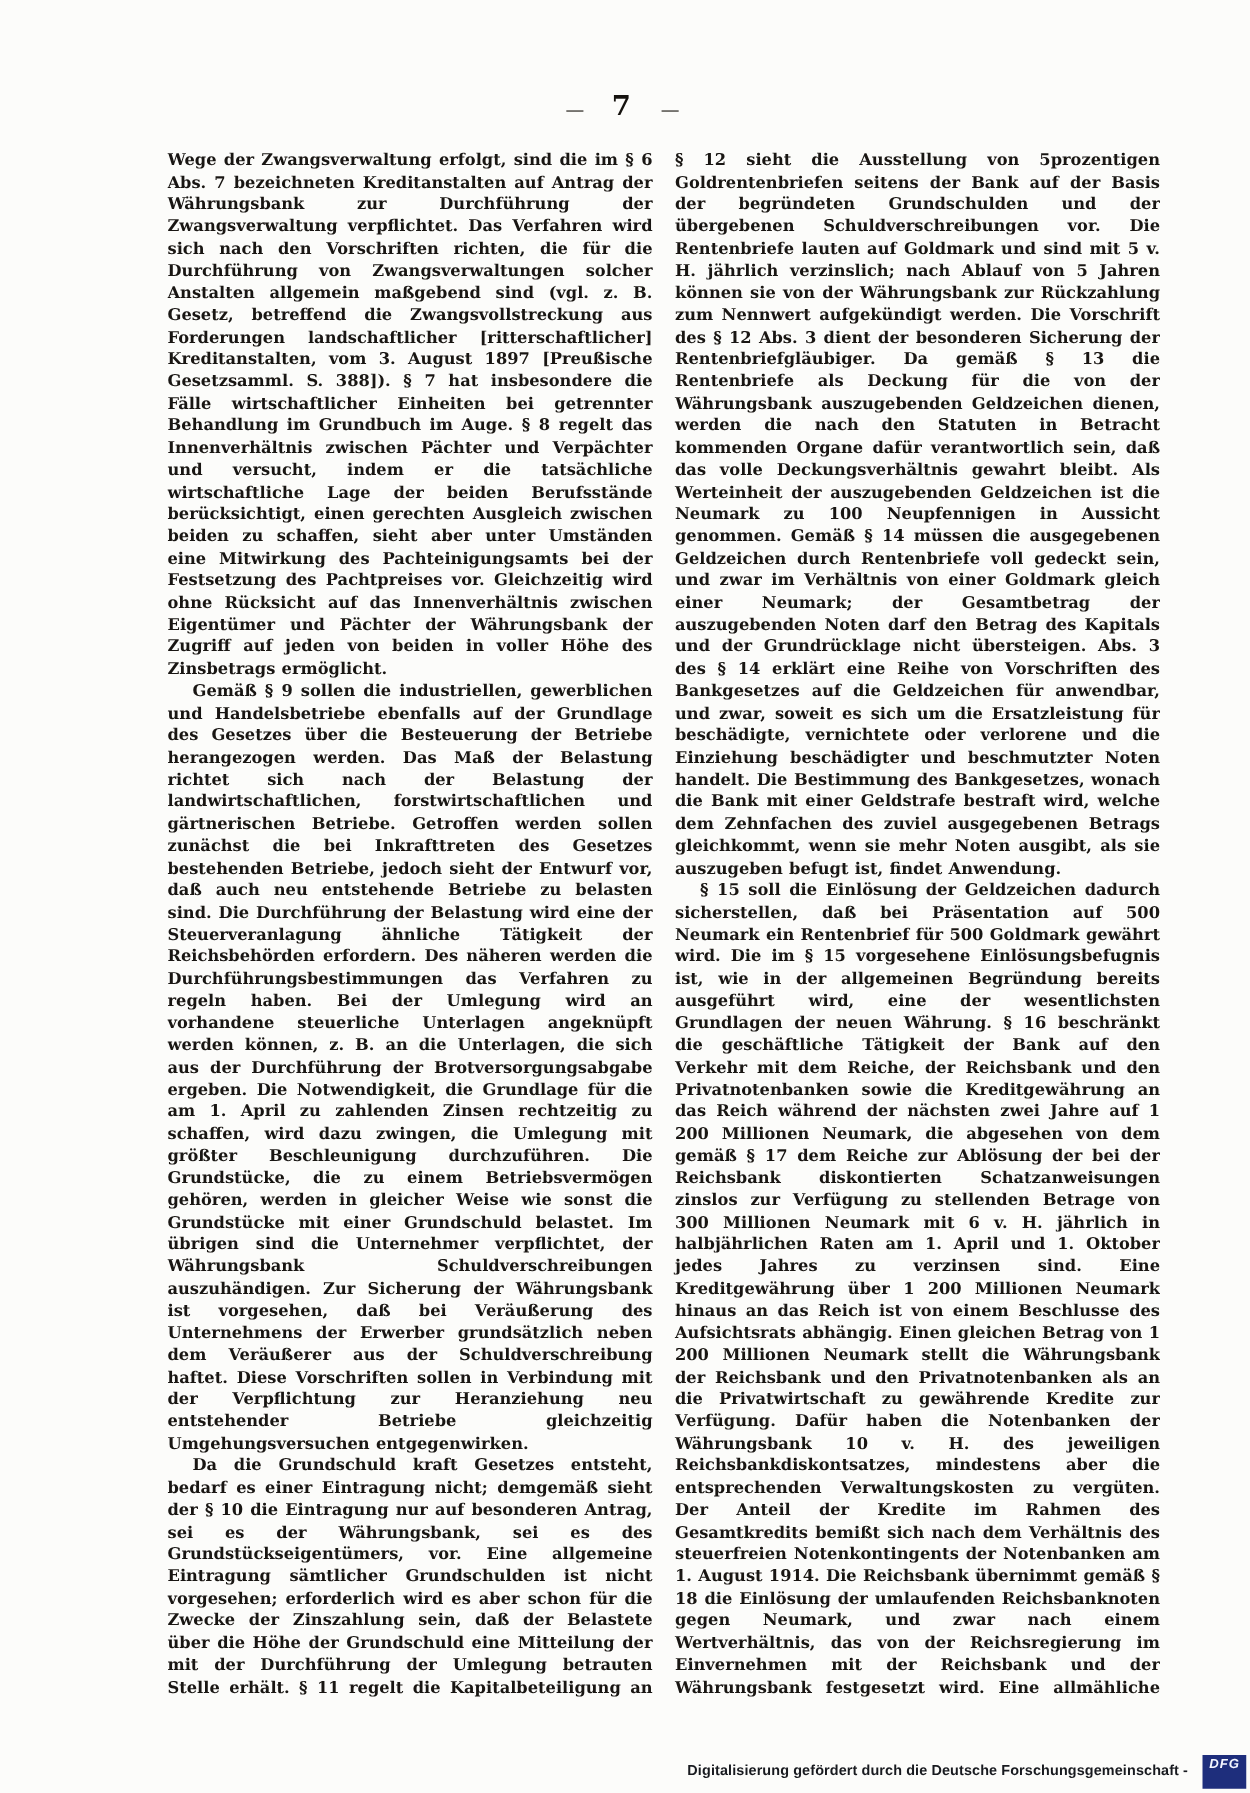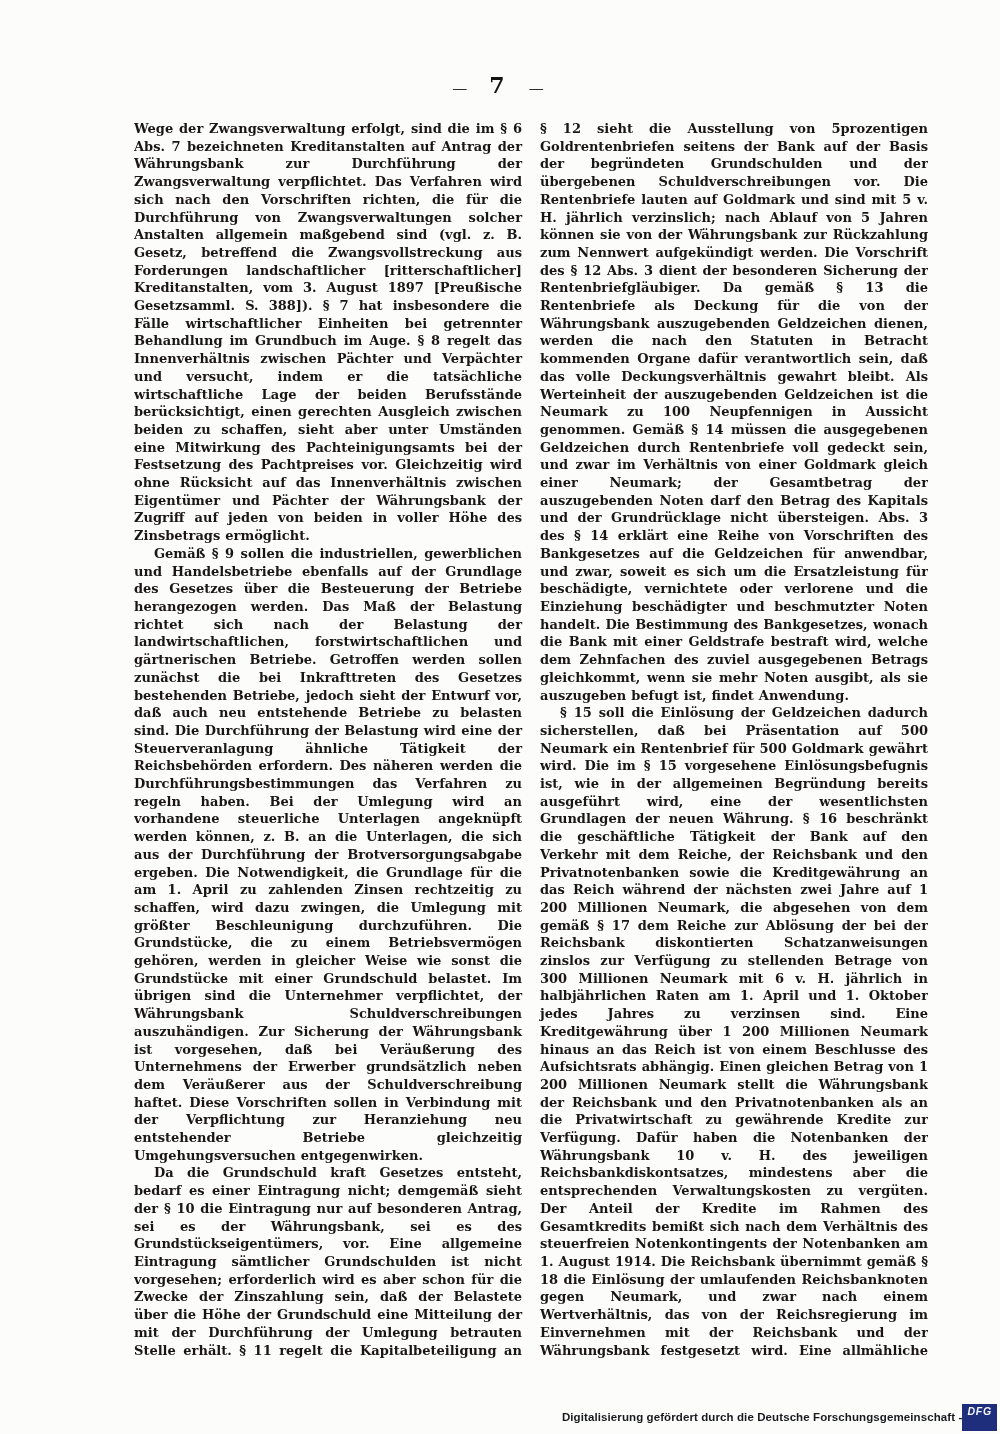--- a/index.html
+++ b/index.html
@@ -72,21 +72,21 @@
   .column p.indent {
     text-indent: 20px;
   }
   
   .page-footer {
     position: absolute;
     top: 1404px;
     right: 3px;
     display: flex;
     align-items: center;
-    gap: 0;
+    gap: 12px;
     font-family: "Liberation Sans", sans-serif;
   }
   .page-footer .credit {
     font-size: 11.5px;
     font-weight: 700;
     color: #181a1f;
     letter-spacing: 0.1px;
   }
   .page-footer .dfg-logo {
     display: inline-block;

